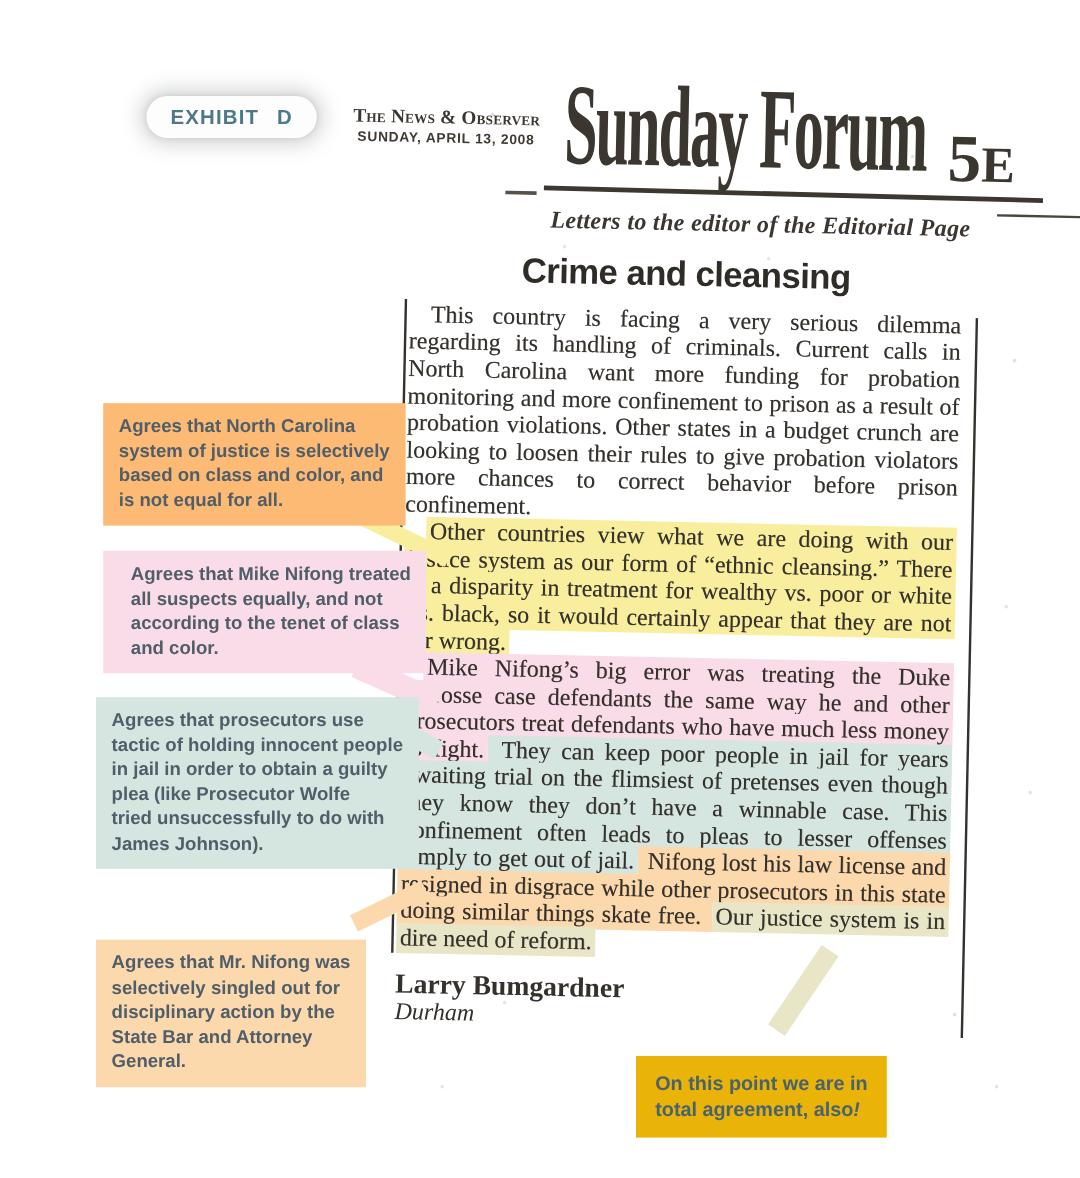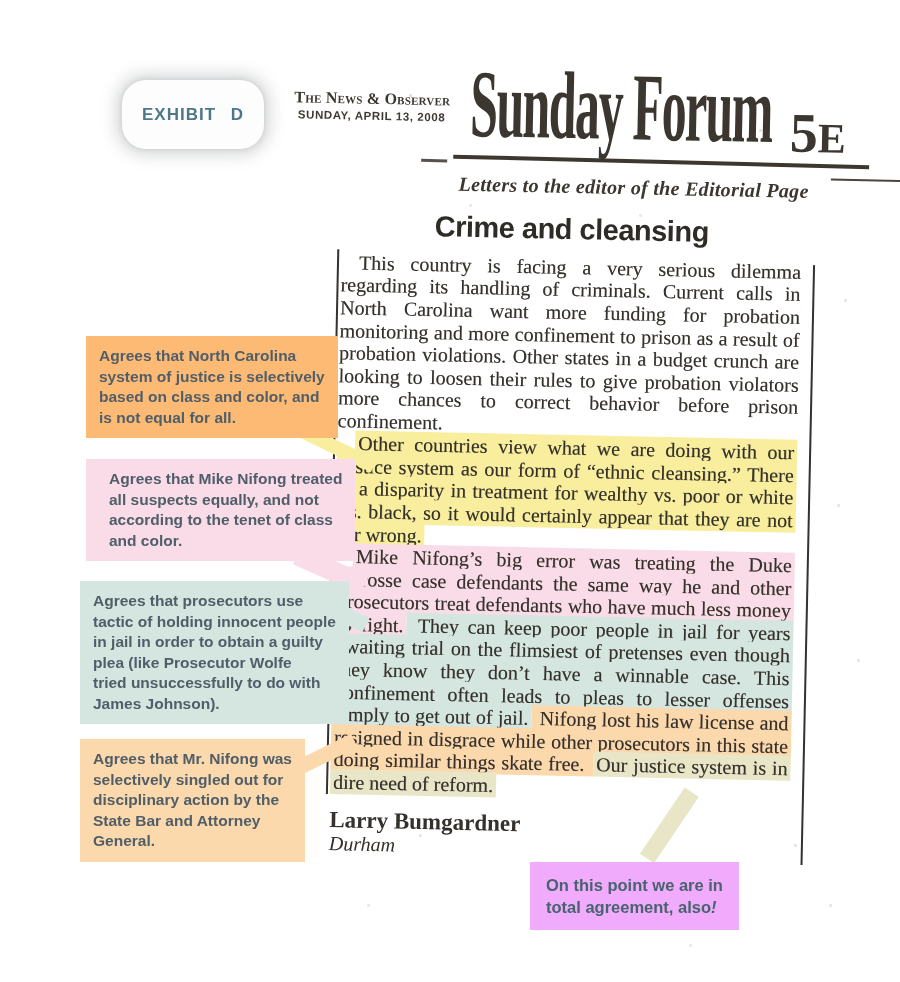--- a/index.html
+++ b/index.html
@@ -4,21 +4,21 @@
 <style>
   html,body{margin:0;padding:0;}
   body{
     width:900px;height:982px;position:relative;background:#ffffff;
     font-family:"Liberation Sans",sans-serif;overflow:hidden;
   }
 
   
   .exhibit{
     position:absolute;left:122px;top:80px;z-index:4;
-    padding:26px 20px;border-radius:24px;background:#fdfdfd;
+    padding:9px 20px;border-radius:24px;background:#fdfdfd;
     box-shadow:0 0 16px 6px rgba(110,115,120,.28), 0 0 4px 1px rgba(140,145,150,.18);
     font:700 17px/1 "Liberation Sans",sans-serif;
     letter-spacing:1px;word-spacing:9px;text-align:center;
   }
 
   
   .newspaper{
     position:absolute;left:285px;top:72px;width:605px;height:810px;
     transform:rotate(1.2deg);transform-origin:0 0;z-index:1;color:#34302b;
   }
@@ -160,20 +160,20 @@
 <div class="co" id="co-pink" style="background-color: rgb(250, 220, 232); color: rgb(79, 94, 104); padding-left: 23px;">Agrees that Mike Nifong treated
 all suspects equally, and not
 according to the tenet of class
 and color.</div>
 <div class="co" id="co-teal" style="background-color: rgb(213, 230, 225); color: rgb(79, 94, 104);">Agrees that prosecutors use
 tactic of holding innocent people
 in jail in order to obtain a guilty
 plea (like Prosecutor Wolfe
 tried unsuccessfully to do with
 James Johnson).</div>
-<div class="co" id="co-orange" style="background-color: rgb(252, 216, 173); color: rgb(79, 94, 104);">Agrees that Mr. Nifong was
+<div class="co" id="co-orange" style="background-color: rgb(252, 216, 173); color: rgb(79, 94, 104); margin-top: 44px;">Agrees that Mr. Nifong was
 selectively singled out for
 disciplinary action by the
 State Bar and Attorney
 General.</div>
 
-<div class="note" style="background-color: #f0abfc; color: rgb(72, 99, 110);"><span>On this point we are in
+<div class="note" style="background-color: #eab308; color: rgb(72, 99, 110); margin-top: 18px;"><span>On this point we are in
 total agreement, also</span><i>!</i></div>
 
 </body></html>

